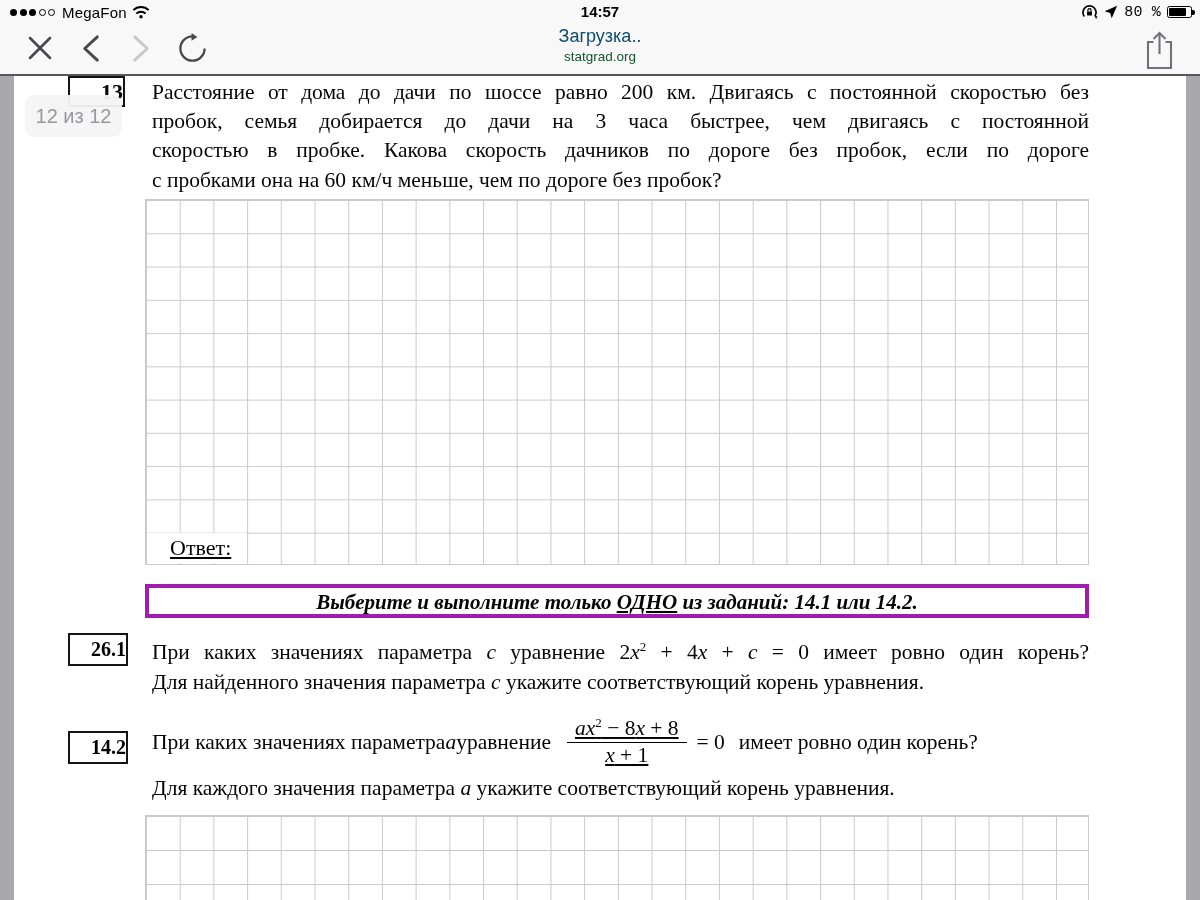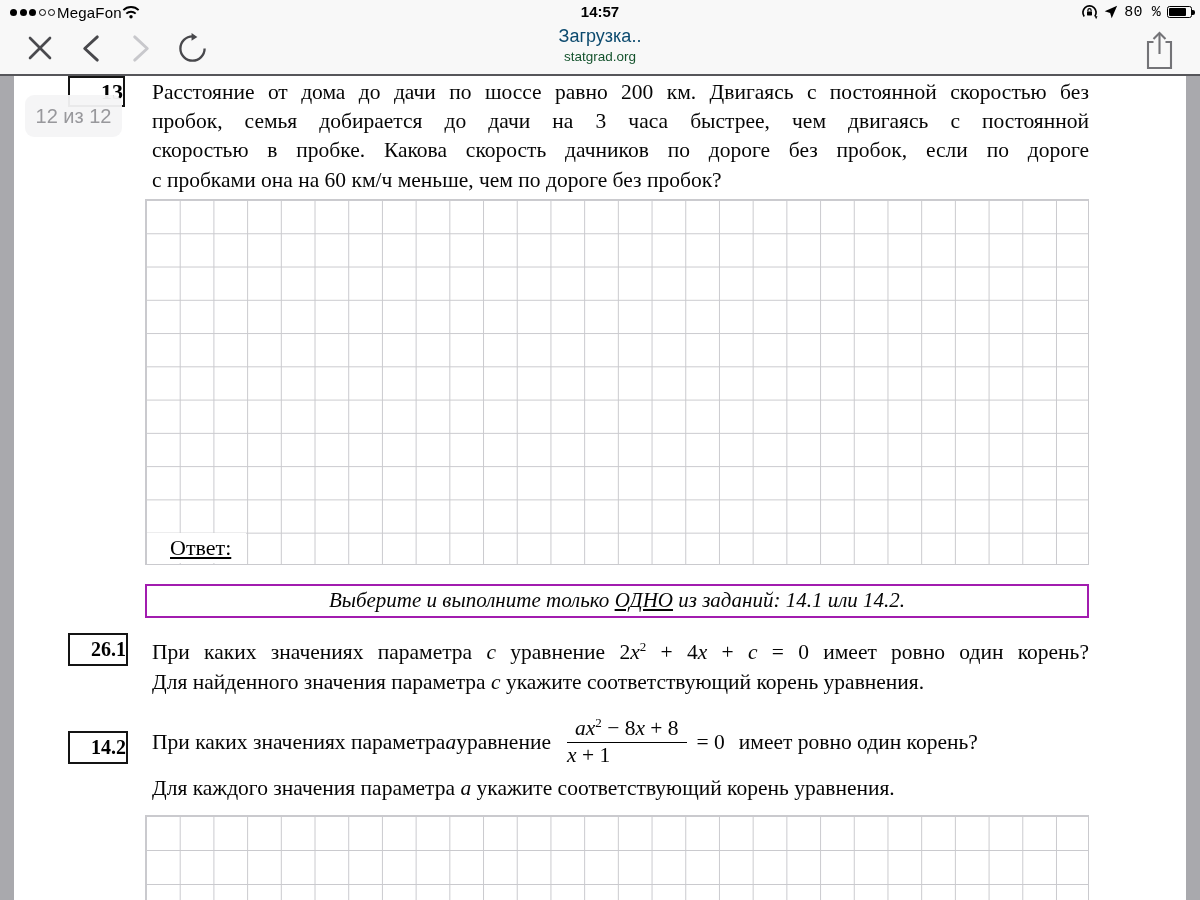--- a/index.html
+++ b/index.html
@@ -1,21 +1,21 @@
 <!DOCTYPE html>
 <html><head>
 <meta charset="utf-8">
 <style>
   * { margin:0; padding:0; box-sizing:border-box; }
   html,body { width:1200px; height:900px; overflow:hidden; background:#fff; }
   #screen { position:relative; width:1200px; height:900px; font-family:"Liberation Sans", sans-serif; color:#000; }
 
   
   #statusbar { position:absolute; top:0; left:0; width:1200px; height:24px; background:#f8f8f8; }
-  .sb-left { position:absolute; left:10px; top:0; height:24px; display:flex; align-items:center; }
+  .sb-left { position:absolute; left:10px; top:0; height:24px; display:flex; align-items:center; gap:5px; }
   .sb-dots { display:flex; align-items:center; gap:2.5px; margin-right:2px; }
   .sb-dot { width:7px; height:7px; border-radius:50%; }
   .sb-dot.filled { background:#000; }
   .sb-dot.hollow { border:1.2px solid #000; }
   .sb-carrier { font-size:15px; letter-spacing:.2px; }
   .sb-time { position:absolute; left:0; right:0; top:0; height:24px; text-align:center; font-size:15px; font-weight:bold; line-height:24px; }
   .sb-right { position:absolute; right:8px; top:0; height:24px; display:flex; align-items:center; gap:6px;font-family:Liberation Mono, monospace; }
   .sb-batt { position:relative; width:25px; height:12px; border:1px solid #000; border-radius:2.5px; }
   .sb-batt .fill { position:absolute; left:1px; top:1px; bottom:1px; width:17px; background:#000; border-radius:1px; }
   .sb-batt .tip { position:absolute; right:-3.5px; top:2.5px; width:2.5px; height:5.5px; background:#000; border-radius:0 2px 2px 0; }
@@ -49,30 +49,30 @@
 
   .grid { position:absolute; left:145px; width:944px; border:1.3px solid #cacace;
           background-image:
             linear-gradient(to right, #cacace 1.3px, transparent 1.3px),
             linear-gradient(to bottom, #cacace 1.3px, transparent 1.3px); }
   #grid1 { top:123px; height:366px; background-size:33.714px 33.27px; }
   #grid2 { top:739px; height:85px; background-size:33.714px 34px; border-bottom:none; }
   #answer-cell { position:absolute; left:1px; bottom:1.5px; width:99px; height:30px; background:#fff; }
   #answer-label { font-family:"Liberation Serif", serif; font-size:22px; line-height:30px; padding-left:23px;text-decoration:underline; }
 
-  #chooser { position:absolute; left:145px; top:508px; width:944px; height:34px; border:2px solid #a21caf;
-             text-align:center; font-size:21px; line-height:29px; font-weight:normal; font-style:italic; }
+  #chooser { position:absolute; left:145px; top:508px; width:944px; height:34px; border:4px solid #a21caf;
+             text-align:center; font-size:21px; line-height:29px; font-weight:bold; font-style:italic; }
   #chooser .u { text-decoration:underline; }
 
   #p141-text { position:absolute; left:152px; top:556px; width:937px; font-size:21.5px; line-height:29.6px; }
   .mi { font-style:italic; }
   .sup { font-size:13px; vertical-align:8px; }
 
   #p142-line1 { position:absolute; left:152px; top:634px; width:937px; height:64px; display:flex; align-items:center; font-size:21.5px; }
-  .frac { display:inline-block; margin:0 10px 0 16px; line-height:1.15; }
+  .frac { display:inline-block; text-align:center; margin:0 10px 0 16px; line-height:1.15;text-decoration:underline; }
   .frac .num { padding:0 8px 2px; border-bottom:1.7px solid #000; }
   .frac .den { padding-top:2px; }
   #p142-line2 { position:absolute; left:152px; top:700px; width:937px; font-size:21.5px; }
 
   svg { display:block; }
 </style>
 </head>
 <body>
 
 <div id="screen">

